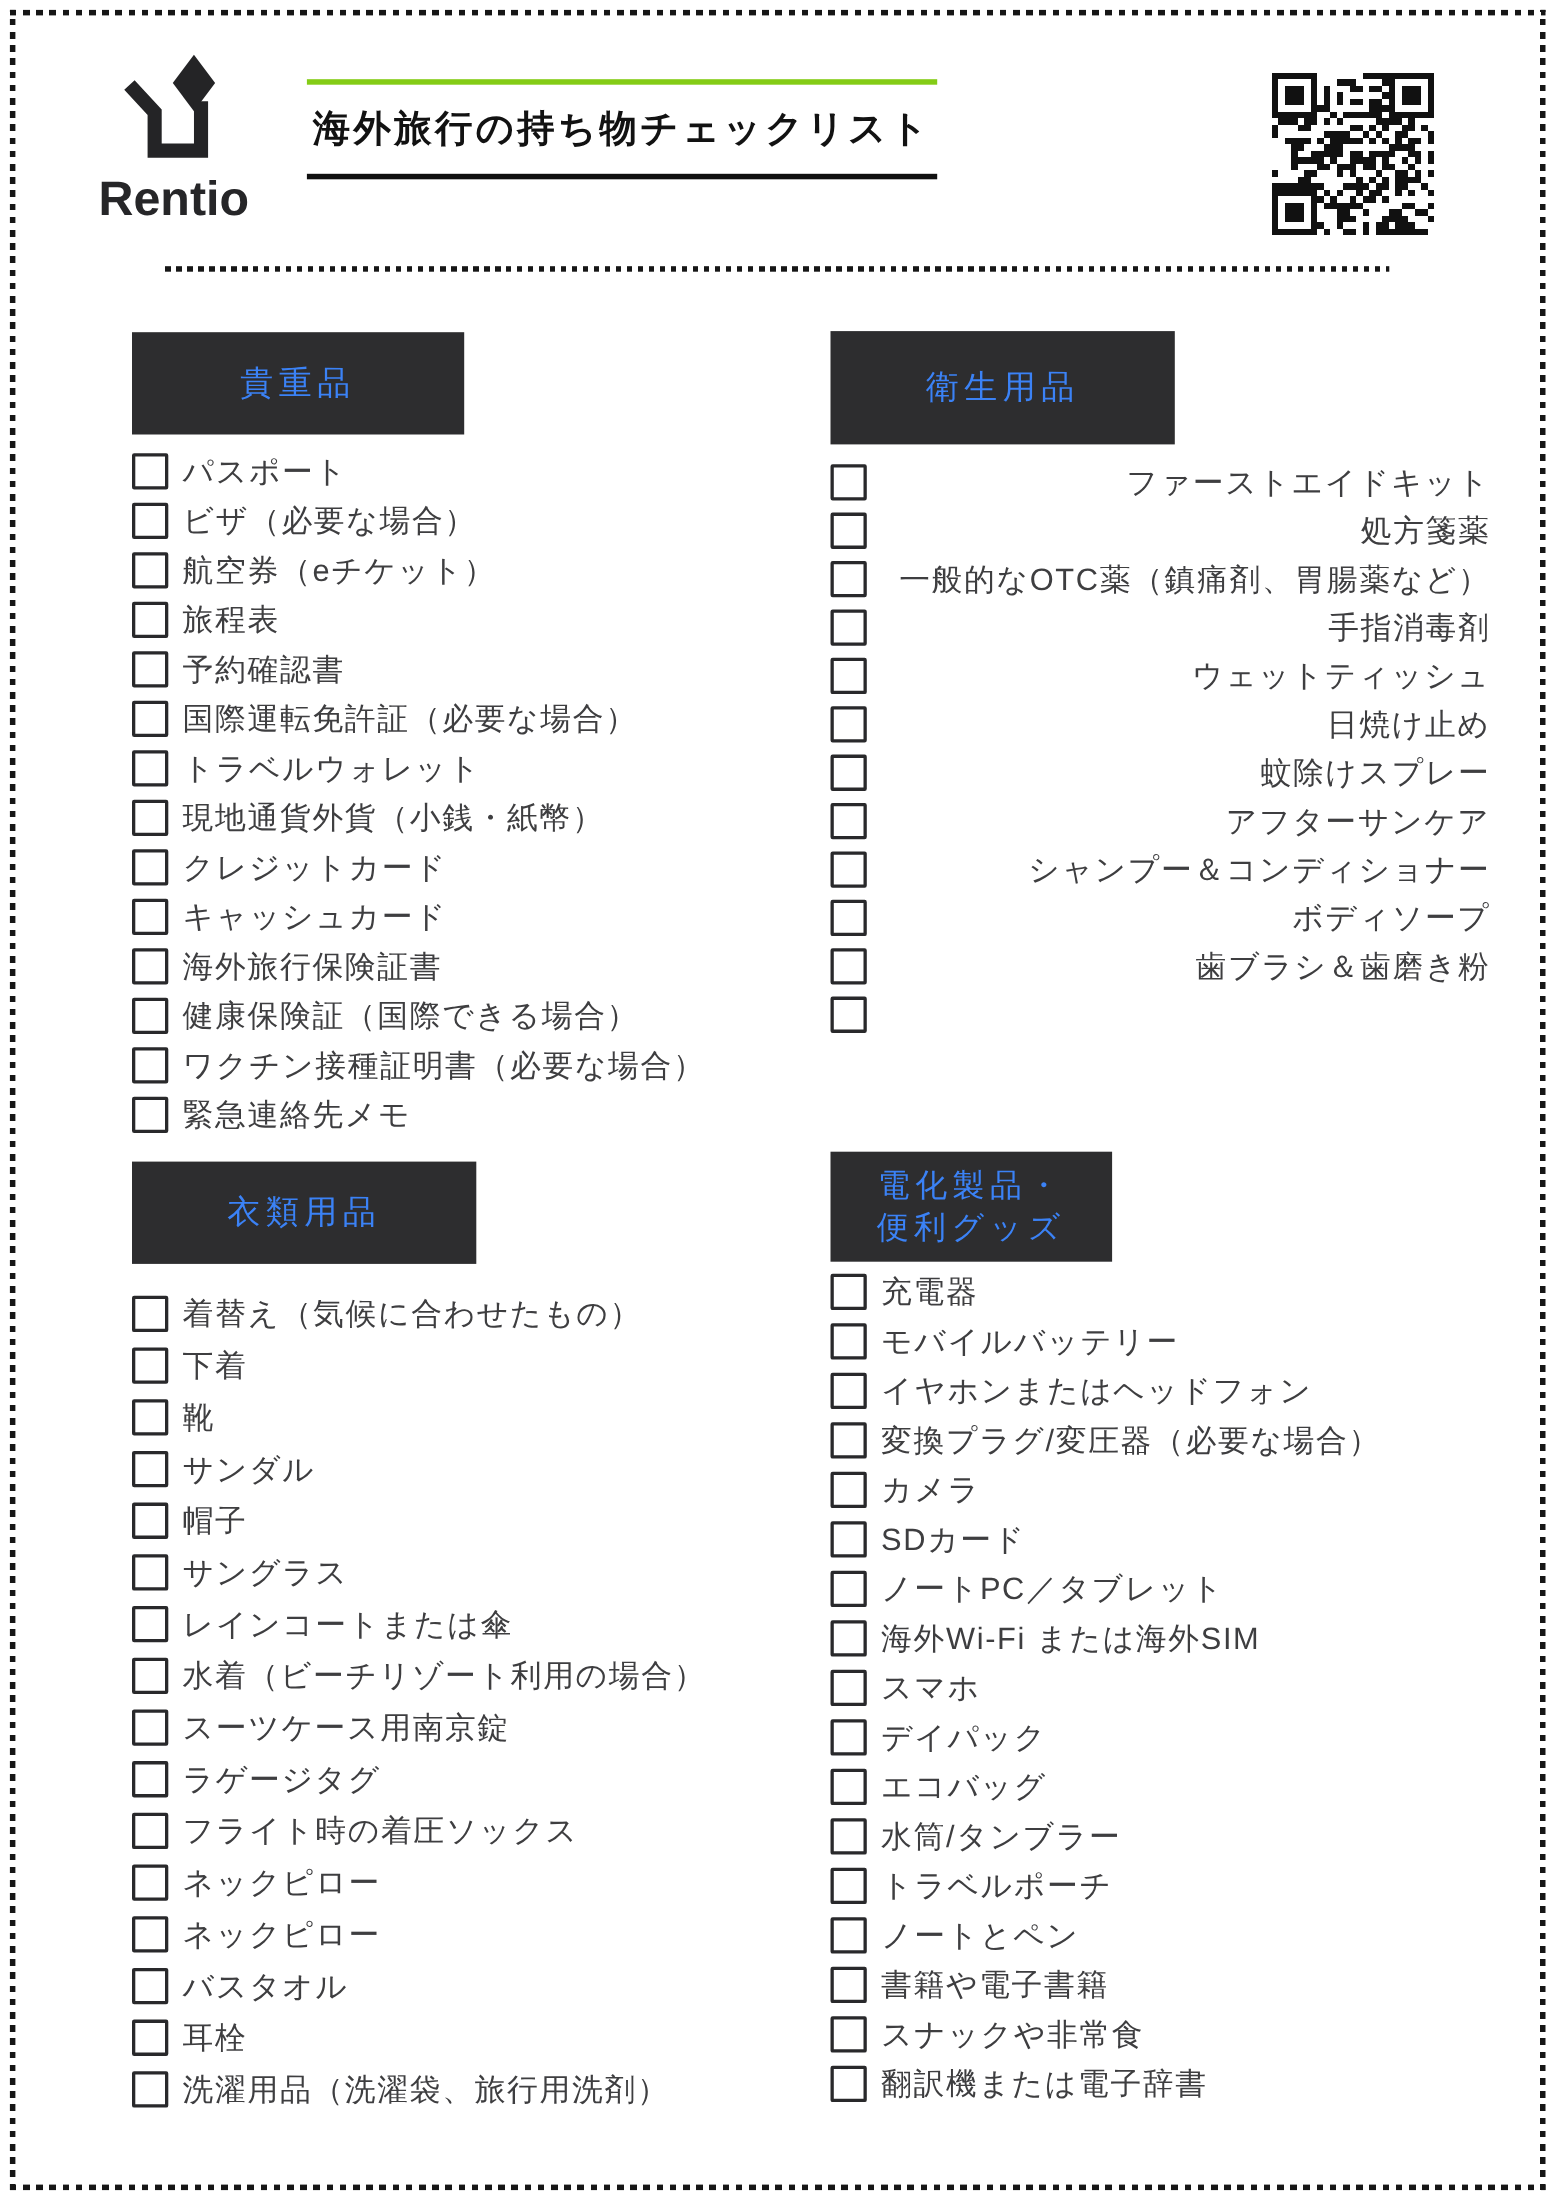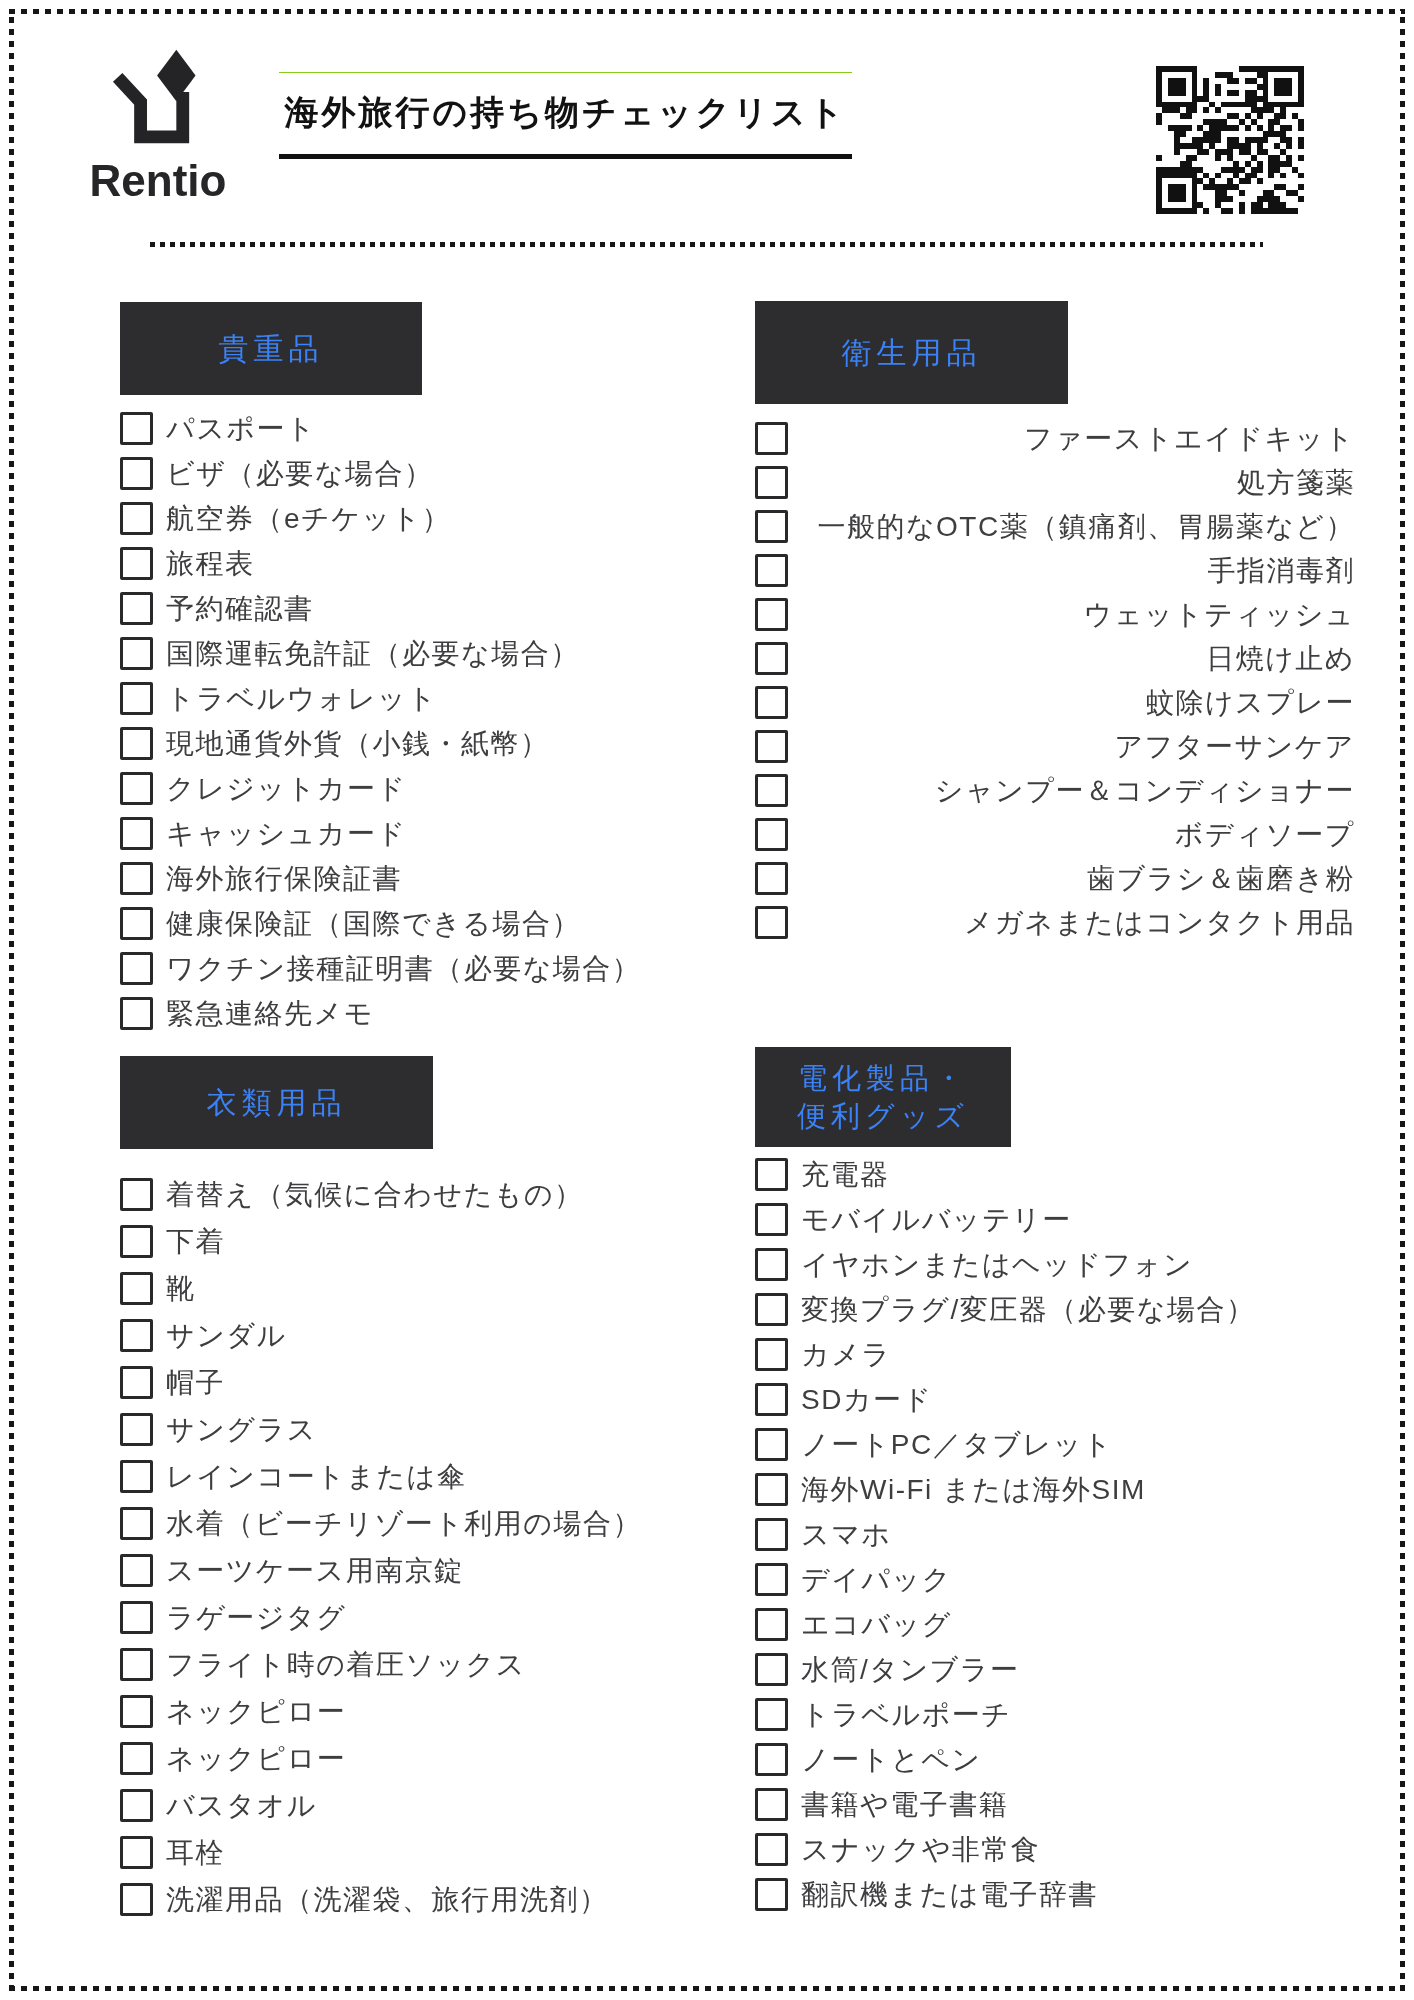--- a/index.html
+++ b/index.html
@@ -19,21 +19,21 @@
     background:repeating-linear-gradient(0deg,#161616 0 6px,transparent 6px 12px); }
   .pb-left { left:9px; } .pb-right { right:9px; }
 
   
   .logo { position:absolute; left:78px; top:48px; width:160px; text-align:center; }
   .logo svg { display:block; margin:0 auto; }
   .logo .brand { font-size:44px; font-weight:bold; color:#262628; letter-spacing:0px; margin-top:-2px; }
 
   .title-block {
     position:absolute; left:279px; top:72px; width:573px;
-    border-top:1px solid #84cc16; border-bottom:5px solid #101010;
+    border-top:5px solid #84cc16; border-bottom:5px solid #101010;
     padding:17px 4px 18px 4px; text-align:center;
   }
   .title-block h1 { font-size:34px; font-weight:bold; color:#121212; letter-spacing:3px; white-space:nowrap; }
 
   .qr { position:absolute; left:1156px; top:66px; width:148px; height:148px; }
 
   .dotted-sep { position:absolute; left:150px; top:242px; width:1113px; height:5px;
     background:repeating-linear-gradient(90deg,#161616 0 5px,transparent 5px 10px); }
 
   
@@ -606,21 +606,20 @@
           <li>
             <span class="checkbox"></span>
             <span class="label">ボディソープ</span>
           </li>
           <li>
             <span class="checkbox"></span>
             <span class="label">歯ブラシ＆歯磨き粉</span>
           </li>
           <li>
             <span class="checkbox"></span>
-            <span class="label">メガネまたはコンタクト用品</span>
           </li>
         </ul>
       </section>
       <section class="s-electronics">
         <div class="section-header">
           <div>電化製品・</div>
           <div>便利グッズ</div>
         </div>
         <ul class="items">
           <li>

